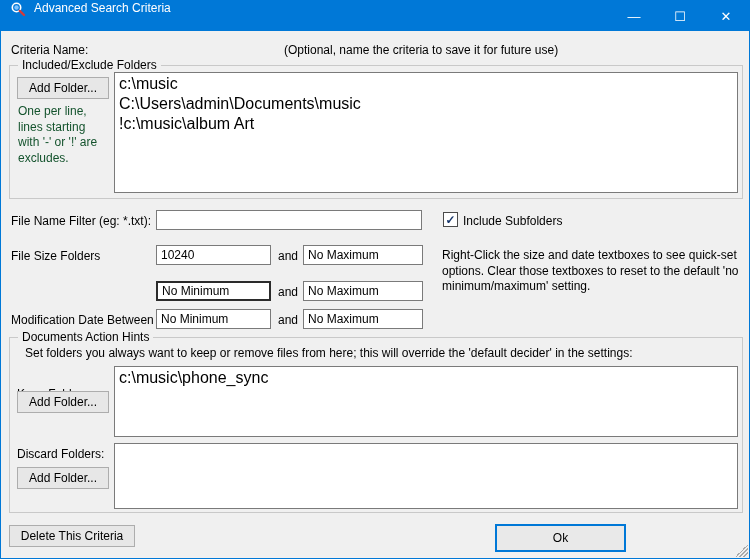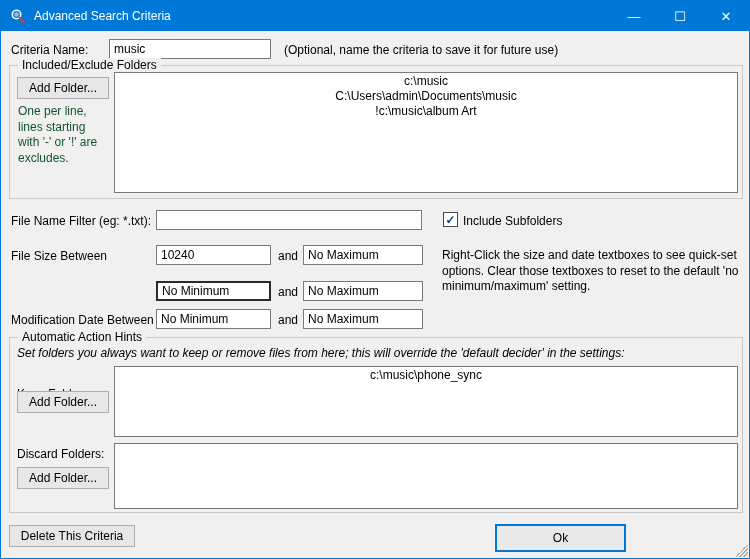--- a/index.html
+++ b/index.html
@@ -5,39 +5,39 @@
   * { box-sizing: border-box; }
   html,body { margin:0; padding:0; background:#555; }
   body { font-family:"Liberation Sans", sans-serif; font-size:12px; color:#000; }
   .window {
     position:relative; width:750px; height:559px;
     background:#f0f0f0; border:1px solid #0078d7; overflow:hidden;
   }
   
   .titlebar {
     position:absolute; top:0; left:0; right:0; height:30px;
-    background:#0078d7; color:#fff; display:flex; align-items:center;
+    background:#0078d7; color:#fff; display:flex; align-items:flex-start;
   }
   .titlebar .app-icon { width:16px; height:16px; margin:0 8px 0 9px; flex:0 0 auto; }
   .titlebar .title { flex:1; font-size:12px; }
   .caption-btn {
     width:46px; height:30px; display:flex; align-items:center; justify-content:center;
     color:#fff; font-size:13px; cursor:default; user-select:none;
   }
   
   .lbl { position:absolute; white-space:nowrap; }
   .txt {
     position:absolute; height:20px; border:1px solid #7a7a7a; background:#fff;
     font-family:"Liberation Sans", sans-serif; font-size:12px; padding:1px 4px; color:#000;
   }
   .txt.focused { border:2px solid #2b2b2b; }
   .ta {
     position:absolute; border:1px solid #7a7a7a; background:#fff; resize:none;
-    font-family:"Liberation Sans", sans-serif; font-size:12px; padding:1px 4px;
-    color:#000; overflow:hidden; line-height:1.25;text-align:center;
+    font-family:"Liberation Sans", sans-serif; font-size:16px; padding:1px 4px;
+    color:#000; overflow:hidden; line-height:1.25;
   }
   .btn {
     position:absolute; background:#e7e7e7; border:1px solid #adadad;
     font-family:Liberation Sans, sans-serif; font-size:12px; color:#000;
     display:flex; align-items:center; justify-content:center; cursor:default;
   }
   .btn.default { border:2px solid #0078d7; background:#e9e9e9; }
   .groupbox {
     position:absolute; border:1px solid #c9c9c9; background:transparent;
   }
@@ -70,59 +70,58 @@
         <line x1="9.8" y1="9.8" x2="14" y2="14" stroke="#d43a3a" stroke-width="2.4" stroke-linecap="round"></line>
       </svg>
     </span>
     <span class="title">Advanced Search Criteria</span>
     <span class="caption-btn">—</span>
     <span class="caption-btn">☐</span>
     <span class="caption-btn close">✕</span>
   </div>
 
   <span class="lbl" style="left:10px; top:42px;">Criteria Name:</span>
-  <input class="txt" style="left: 108px; top: 38px; width: 162px;" value="music">
   <span class="lbl" style="left:283px; top:42px;">(Optional, name the criteria to save it for future use)</span>
 
   <div class="groupbox" style="left:8px; top:64px; width:734px; height:134px;">
     <span class="group-label">Included/Exclude Folders</span>
   </div>
   <button class="btn" style="left:16px; top:76px; width:92px; height:22px;">Add Folder...</button>
   <div class="para help-text" style="left:17px; top:103px; width:92px;">One per line, lines starting with '-' or '!' are excludes.</div>
   <textarea class="ta" style="left: 113px; top: 71px; width: 624px; height: 121px;" spellcheck="false">c:\music
 C:\Users\admin\Documents\music
 !c:\music\album Art
 </textarea>
 
   <span class="lbl" style="left:10px; top:213px;text-align:center;">File Name Filter (eg: *.txt):</span>
   <input class="txt" style="left: 155px; top: 209px; width: 266px;" value="">
   <span class="checkbox" style="left:442px; top:211px;">
     <span>✓</span>
   </span>
   <span class="lbl" style="left:462px; top:213px;">Include Subfolders</span>
 
-  <span class="lbl" style="left:10px; top:248px;">File Size Between</span>
+  <span class="lbl" style="left:10px; top:248px;">File Size Folders</span>
   <input class="txt" style="left: 155px; top: 244px; width: 115px;" value="10240">
   <span class="lbl" style="left:277px; top:248px;">and</span>
   <input class="txt" style="left: 302px; top: 244px; width: 120px;" value="No Maximum">
   <div class="para" style="left:441px; top:247px; width:300px;">Right-Click the size and date textboxes to see quick-set options. Clear those textboxes to reset to the default 'no minimum/maximum' setting.</div>
 
   <input class="txt focused" style="left: 155px; top: 280px; width: 115px;" value="No Minimum">
   <span class="lbl" style="left:277px; top:284px;">and</span>
   <input class="txt" style="left: 302px; top: 280px; width: 120px;" value="No Maximum">
 
   <span class="lbl" style="left:10px; top:312px;">Modification Date Between</span>
   <input class="txt" style="left: 155px; top: 308px; width: 115px;" value="No Minimum">
   <span class="lbl" style="left:277px; top:312px;">and</span>
   <input class="txt" style="left: 302px; top: 308px; width: 120px;" value="No Maximum">
 
   <div class="groupbox" style="left:8px; top:336px; width:734px; height:176px;">
-    <span class="group-label">Automatic Action Hints</span>
+    <span class="group-label">Documents Action Hints</span>
   </div>
-  <div class="para" style="left:16px; top:345px; width:716px;font-style:italic;">Set folders you always want to keep or remove files from here; this will override the 'default decider' in the settings:</div>
+  <div class="para" style="left:24px; top:345px; width:716px;">Set folders you always want to keep or remove files from here; this will override the 'default decider' in the settings:</div>
 
   <span class="lbl" style="left:16px; top:370px;margin-top:16px;">Keep Folders:</span>
   <button class="btn" style="left:16px; top:390px; width:92px; height:22px;">Add Folder...</button>
   <textarea class="ta" style="left: 113px; top: 365px; width: 624px; height: 71px;" spellcheck="false">c:\music\phone_sync</textarea>
 
   <span class="lbl" style="left:16px; top:446px;">Discard Folders:</span>
   <button class="btn" style="left:16px; top:466px; width:92px; height:22px;">Add Folder...</button>
   <textarea class="ta" style="left: 113px; top: 442px; width: 624px; height: 66px;" spellcheck="false"></textarea>
 
   <button class="btn" style="left:8px; top:524px; width:126px; height:22px;">Delete This Criteria</button>

